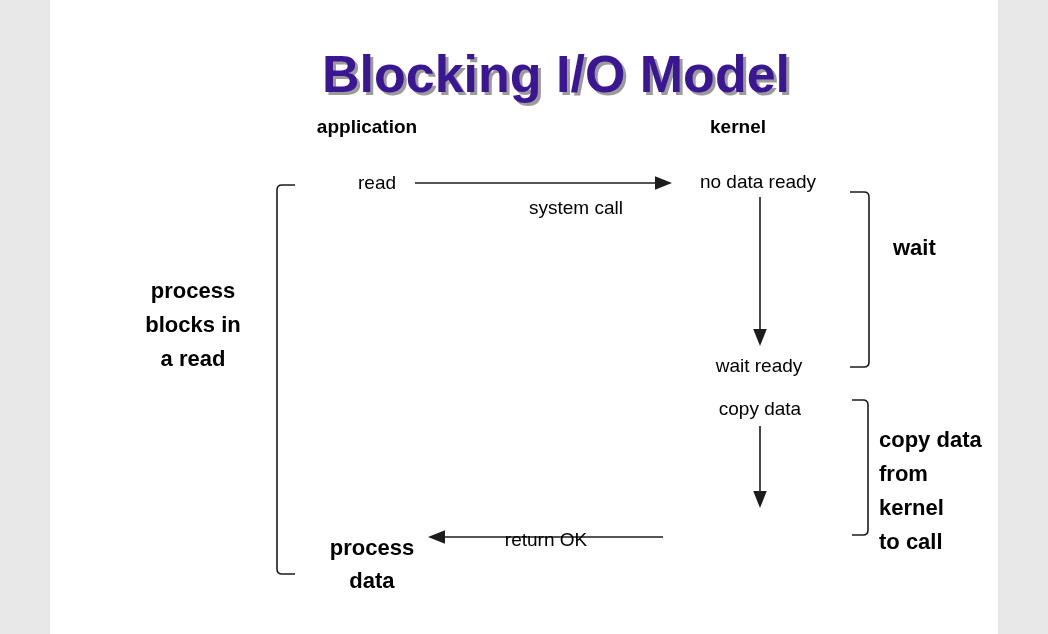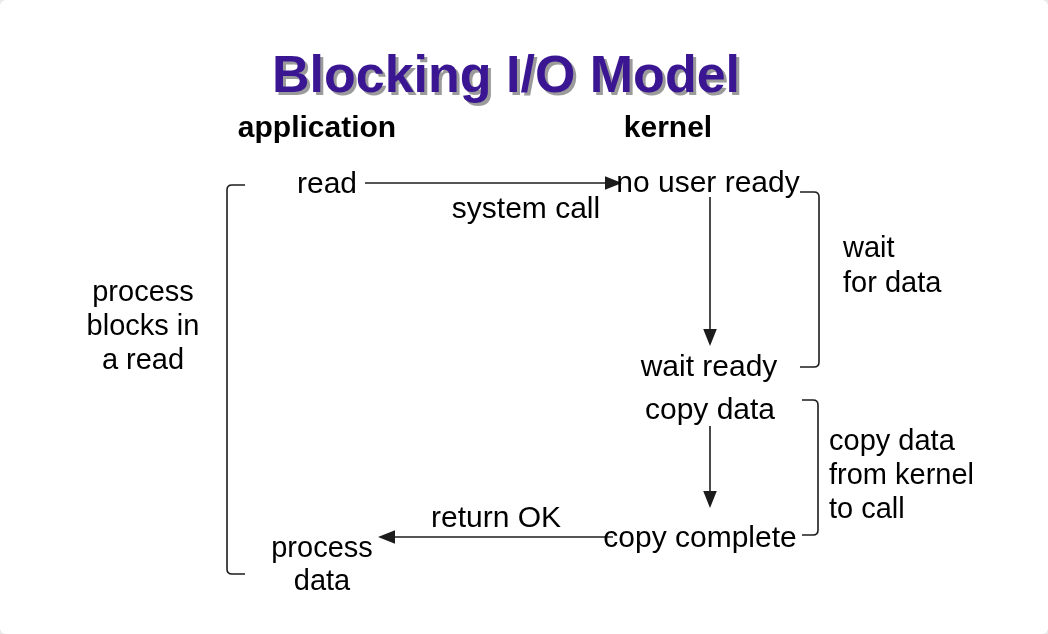--- a/index.html
+++ b/index.html
@@ -9,26 +9,25 @@
     --line-color:#1c1c1c;
     --bg-color:#ffffff;
   }
   html,body{margin:0;padding:0;}
   body{
     background:#e8e8e8;
     font-family:"Liberation Sans","DejaVu Sans",sans-serif;
   }
   .canvas{
     position:relative;
-    width:1048px;
+    width:948px;
     height:634px;
     background:var(--bg-color);
     overflow:hidden;
     margin:0 auto;
-    border-radius:6px;
   }
   .layer{
     position:absolute;
     left:0; top:0;
     width:1048px;
     height:634px;
   }
   .layer line, .layer path{
     stroke:var(--line-color);
     stroke-width:1.6;
@@ -36,38 +35,39 @@
   }
   .layer polygon{
     fill:var(--line-color);
     stroke:none;
   }
   .label{
     position:absolute;
     transform:translate(-50%,-50%);
     white-space:nowrap;
     color:var(--text-color);
-    font-size:30px;
+    font-size:19px;
     line-height:1.15;
   }
   .label.bold{font-weight:bold;}
   .title{
     position:absolute;
     transform:translate(-50%,-50%);
     white-space:nowrap;
     font-size:52px;
     font-weight:bold;
     color:var(--title-color);
     text-shadow:3px 3px 0 var(--title-shadow);
     letter-spacing:0px;
   }
   .block{
     position:absolute;
     color:var(--text-color);
-    font-size:29px;
+    font-size:22px;
+    font-weight:bold;
   }
   .block.center{
     transform:translateX(-50%);
     text-align:center;
   }
   .block.left{
     text-align:left;
   }
 </style>
 </head>
@@ -100,45 +100,43 @@
     <path d="M 245 185 L 232 185 Q 227 185 227 190 L 227 569 Q 227 574 232 574 L 245 574"></path>
 
     <path d="M 800 192 L 814 192 Q 819 192 819 197 L 819 362 Q 819 367 814 367 L 800 367"></path>
 
     <path d="M 802 400 L 813 400 Q 818 400 818 405 L 818 530 Q 818 535 813 535 L 802 535"></path>
   </svg>
 
   <div class="title" style="left:506px; top:74px;">Blocking I/O Model</div>
 
   <div class="label bold" style="left:317px; top:127px;">application</div>
-  <div class="label bold" style="left:668px; top:127px;">kernel</div>
+  <div class="label bold" style="left:688px; top:127px;">kernel</div>
 
   <div class="label" style="left:327px; top:183px;">read</div>
-  <div class="label" style="left:708px; top:182px;">no user ready</div>
+  <div class="label" style="left:708px; top:182px;">no data ready</div>
   <div class="label" style="left:709px; top:366px;">wait ready</div>
   <div class="label" style="left:710px; top:409px;">copy data</div>
-  <div class="label" style="left:700px; top:537px;">copy complete</div>
 
   <div class="block center" style="left:322px; top:531px; line-height:33px;">
     <div>process</div>
     <div>data</div>
   </div>
 
   <div class="label" style="left:494px; top:208px;margin-left:32px;">system call</div>
-  <div class="label" style="left:496px; top:517px;">return OK</div>
+  <div class="label" style="left:496px; top:540px;">return OK</div>
 
   <div class="block center" style="left:143px; top:274px; line-height:34px;">
     <div>process</div>
     <div>blocks in</div>
     <div>a read</div>
   </div>
 
   <div class="block left" style="left:843px; top:230px; line-height:35px;">
     <div>wait</div>
-    <div>for data</div>
   </div>
 
   <div class="block left" style="left:829px; top:423px; line-height:34px;">
     <div>copy data</div>
     <div>from kernel</div>
     <div>to call</div>
   </div>
 
 </div>
 

